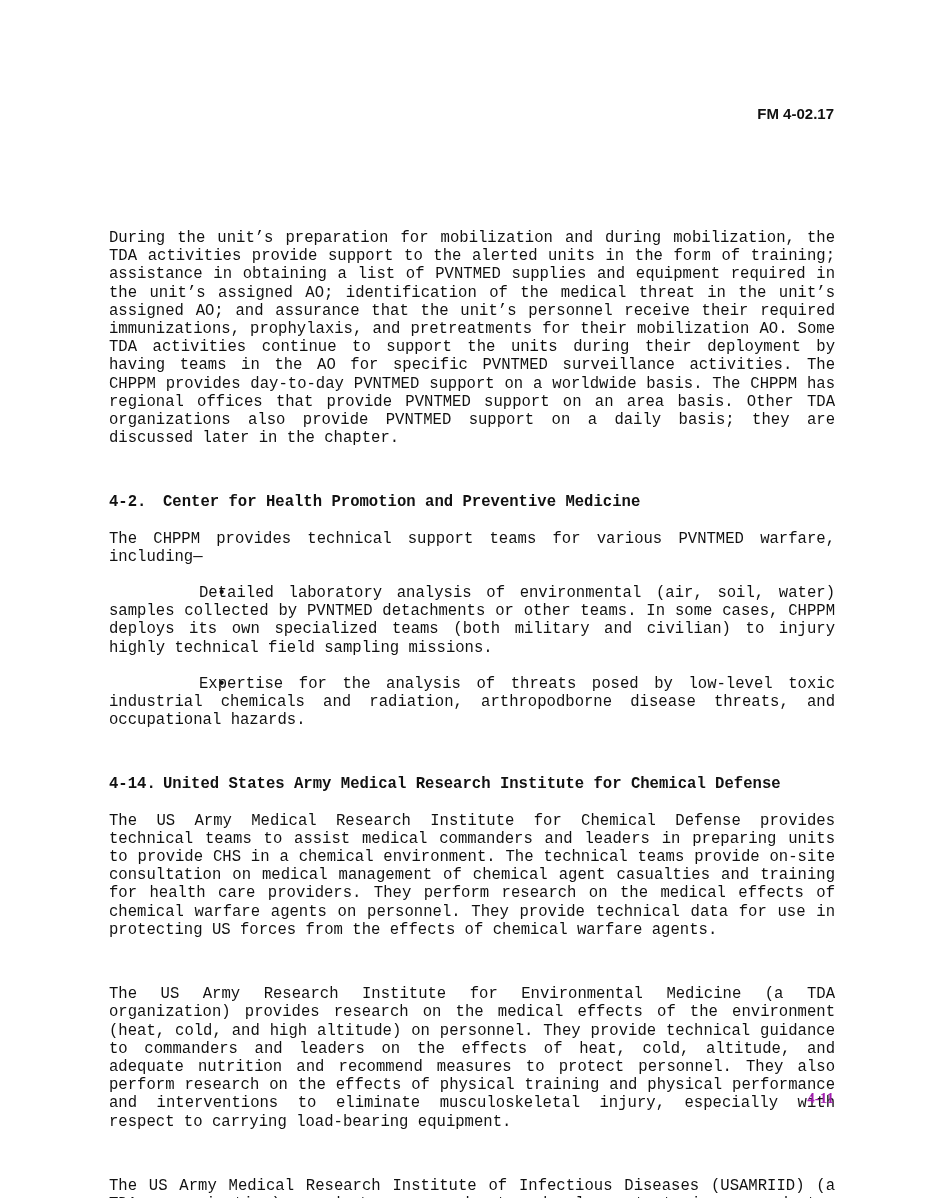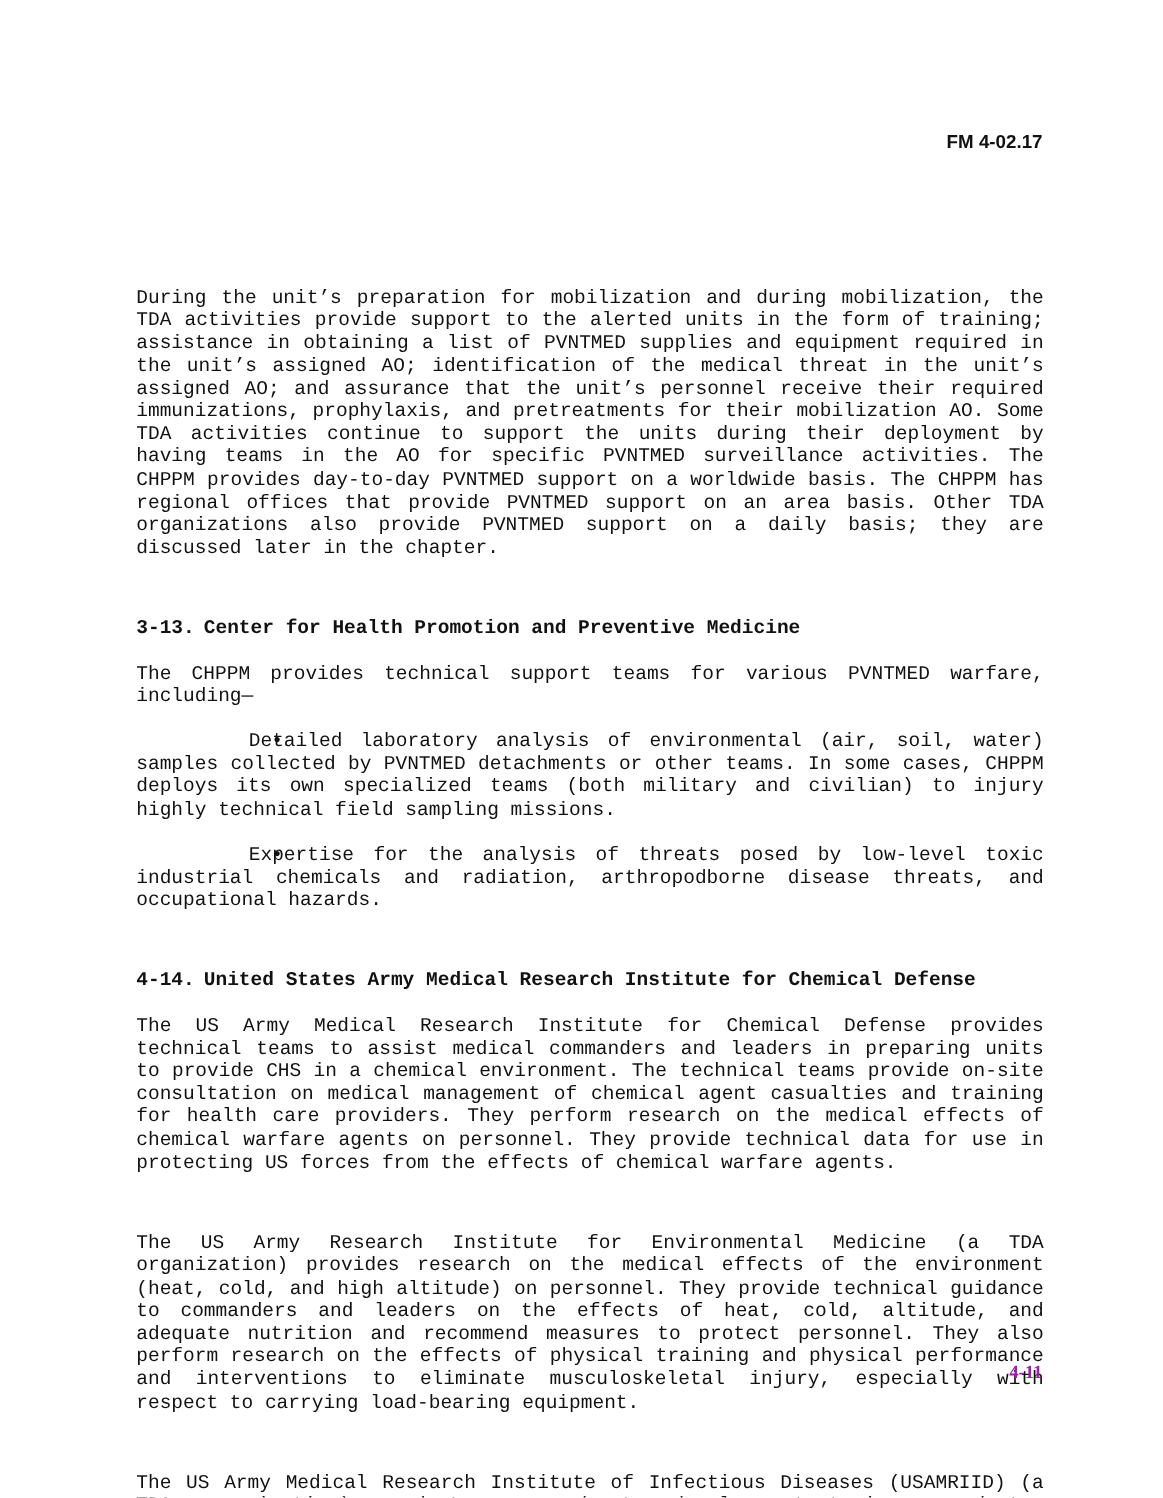--- a/index.html
+++ b/index.html
@@ -30,21 +30,21 @@
 </head>
 <body>
 
 <div class="header-id">FM 4-02.17</div>
 
 <div class="content">
   <p class="para-gap">During the unit’s preparation for mobilization and during mobilization, the TDA activities provide support to the alerted units in the form of training; assistance in obtaining a list of PVNTMED supplies and equipment required in the unit’s assigned AO; identification of the medical threat in the unit’s assigned AO; and assurance that the unit’s personnel receive their required immunizations, prophylaxis, and pretreatments for their mobilization AO.  Some TDA activities continue to support the units during their deployment by having teams in the AO for specific PVNTMED surveillance activities.  The CHPPM provides day-to-day PVNTMED support on a worldwide basis.  The CHPPM has regional offices that provide PVNTMED support on an area basis.  Other TDA organizations also provide PVNTMED support on a daily basis; they are discussed later in the chapter.</p>
 
   <div>
     <div class="heading">
-      <span class="num">3-13.</span><span>Center for Health Promotion and Preventive Medicine</span>
+      <span class="num">4-2.</span><span>Center for Health Promotion and Preventive Medicine</span>
     </div>
     <p class="intro">The CHPPM provides technical support teams for various PVNTMED warfare, including—</p>
     <p class="bullet"><span class="dot">•</span><span>Detailed laboratory analysis of environmental (air, soil, water) samples collected by PVNTMED detachments or other teams.  In some cases, CHPPM deploys its own specialized teams (both military and civilian) to injury highly technical field sampling missions.</span></p>
     <p class="bullet sec-gap" style="margin-bottom:46px"><span class="dot">•</span><span>Expertise for the analysis of threats posed by low-level toxic industrial chemicals and radiation, arthropodborne disease threats, and occupational hazards.</span></p>
   </div>
 
   <div>
     <div class="heading">
       <span class="num">4-14.</span><span>United States Army Medical Research Institute for Chemical Defense</span>
     </div>

